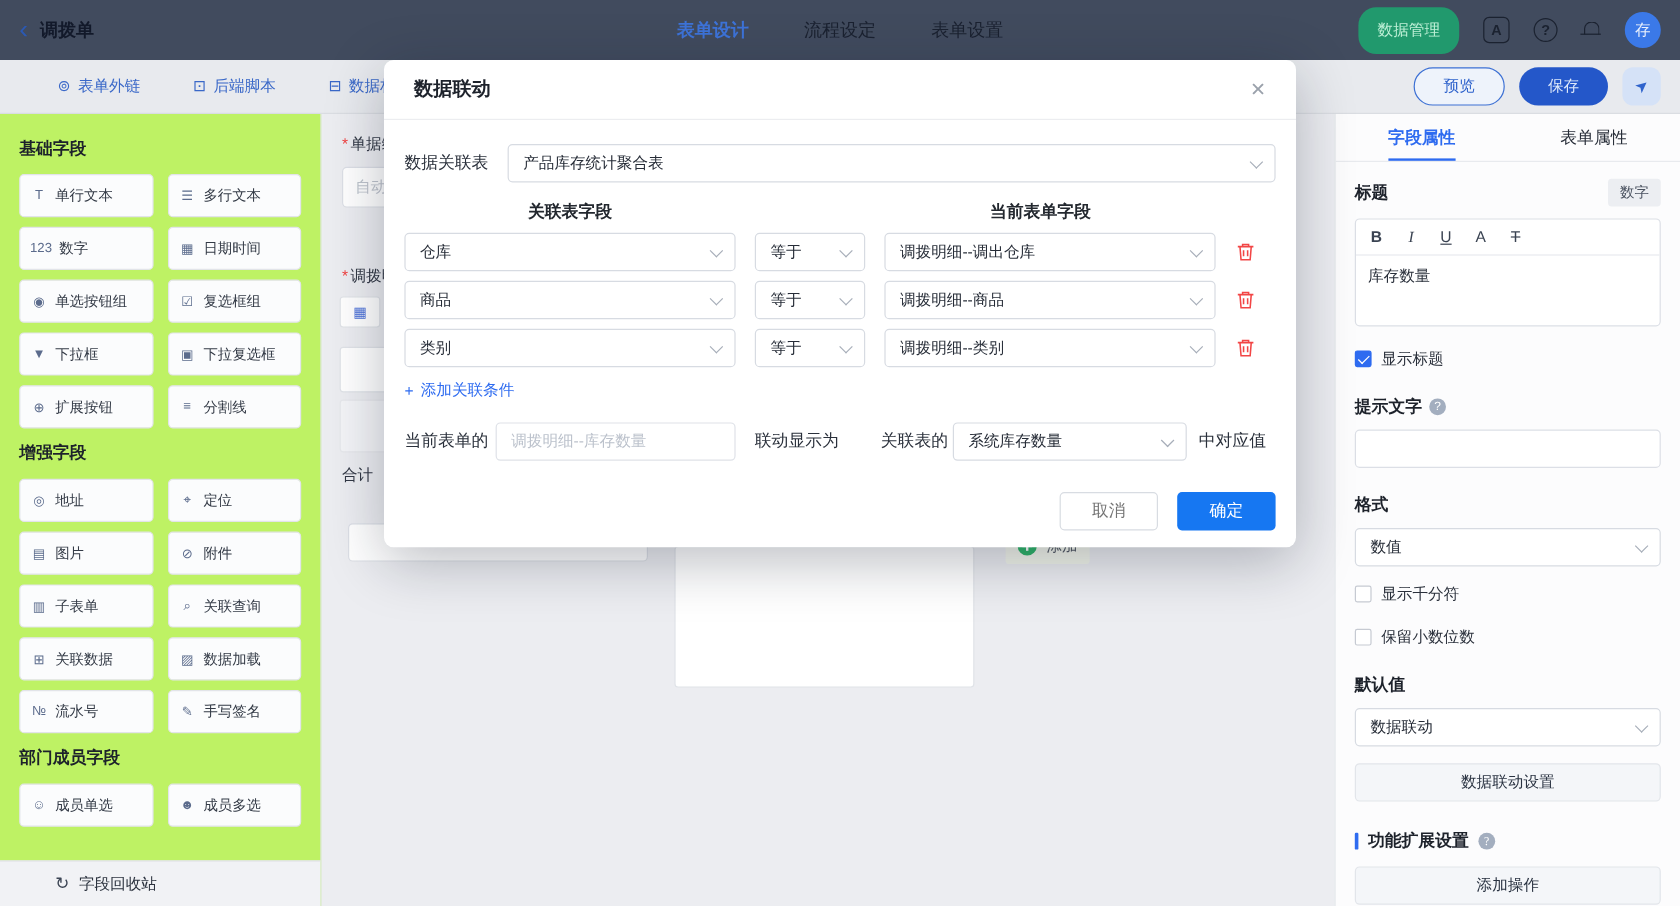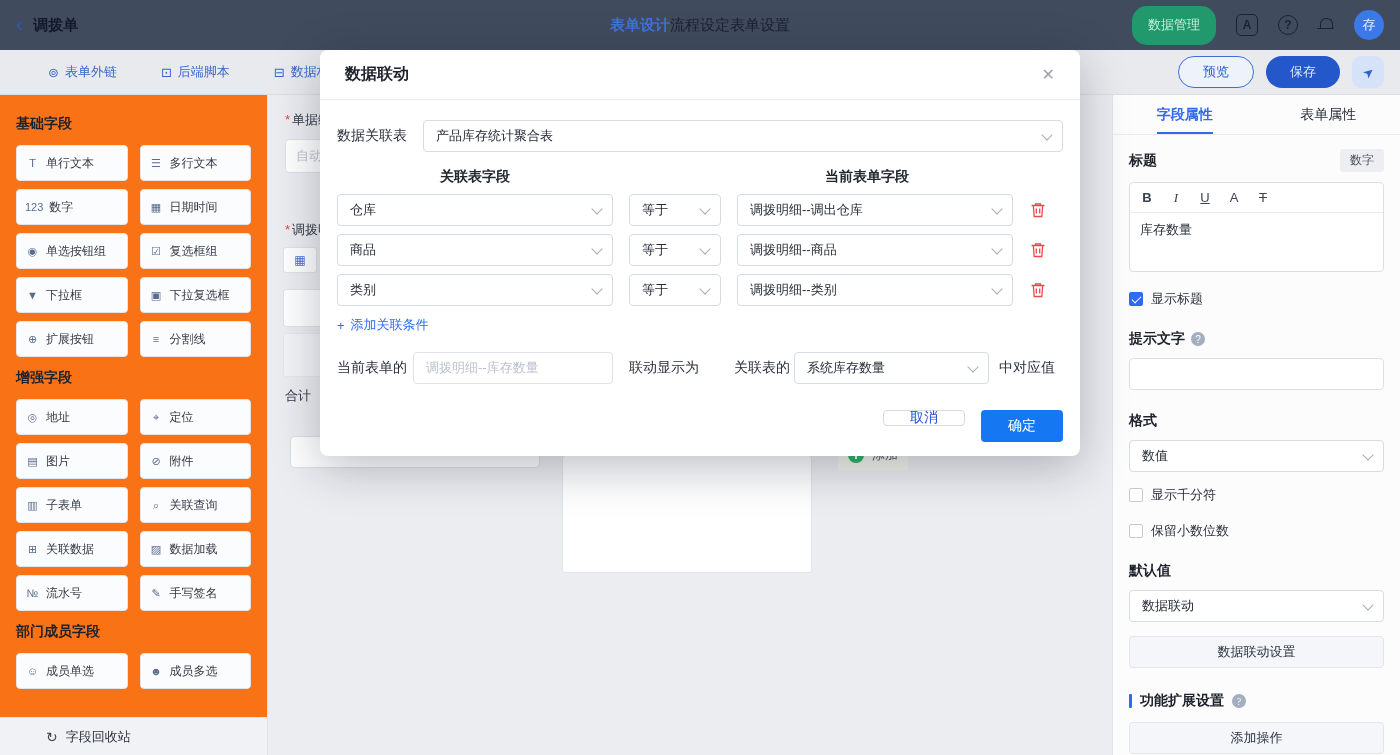--- a/index.html
+++ b/index.html
@@ -3,21 +3,21 @@
 <meta charset="utf-8">
 <style>
   * { margin:0; padding:0; box-sizing:border-box; }
   html,body { width:1400px; height:755px; overflow:hidden; }
   body { font-family:"Liberation Sans","DejaVu Sans",sans-serif; background:#ecedf1; position:relative; font-size:13px; color:#2a303b; }
 
   
   .topbar { position:absolute; left:0; top:0; width:1400px; height:50px; background:#414b5e; display:flex; align-items:center; padding:0 16px; z-index:2; }
   .tb-back { color:#2b59b4; font-size:22px; line-height:1; margin-right:10px; cursor:pointer; }
   .tb-title { color:#12192a; font-size:15px; font-weight:700; }
-  .tb-tabs { position:absolute; left:50%; transform:translateX(-50%); display:flex; }
+  .tb-tabs { position:absolute; left:50%; transform:translateX(-50%); display:flex; gap:46px; }
   .tb-tab { font-size:15px; color:#1a2130; cursor:pointer; }
   .tb-tab.active { color:#3d73d9; font-weight:600; }
   .tb-right { margin-left:auto; display:flex; align-items:center; gap:20px; }
   .btn-green { height:39px; padding:0 16px; border-radius:15px; background:#21996d; color:#bff0d7; font-size:13px; display:flex; align-items:center; cursor:pointer; }
   .icon-sq { width:22px; height:22px; border:1.6px solid #1b2230; border-radius:5px; color:#1b2230; font-size:12px; font-weight:700; display:flex; align-items:center; justify-content:center; cursor:pointer; }
   .icon-circle { width:20px; height:20px; border:1.6px solid #1b2230; border-radius:50%; color:#1b2230; font-size:12px; font-weight:700; display:flex; align-items:center; justify-content:center; cursor:pointer; }
   .icon-bell { position:relative; width:16px; height:16px; cursor:pointer; }
   .icon-bell::before { content:""; position:absolute; left:2px; top:1px; width:11px; height:10px; border:1.6px solid #1b2230; border-bottom:none; border-radius:6px 6px 1px 1px; }
   .icon-bell::after { content:""; position:absolute; left:-1px; top:11px; width:17px; border-top:1.6px solid #1b2230; }
   .avatar { width:30px; height:30px; border-radius:50%; background:#3b79e8; color:#e9f0fc; font-size:13px; display:flex; align-items:center; justify-content:center; cursor:pointer; }
@@ -26,21 +26,21 @@
   .toolbar { position:absolute; left:0; top:50px; width:1400px; height:45px; background:#e8eaee; border-bottom:1px solid #dadde2; display:flex; align-items:center; padding-left:48px; z-index:1; }
   .tool-link { display:flex; align-items:center; gap:6px; color:#3a68c8; font-size:13px; margin-right:44px; cursor:pointer; }
   .tool-link .ic { font-size:13px; }
   .tool-right { position:absolute; right:16px; top:6px; display:flex; align-items:center; gap:12px; }
   .btn-preview { height:32px; padding:0 24px; border-radius:16px; border:1px solid #3c70d4; color:#2f63cc; background:#eef3fb; font-size:13px; display:flex; align-items:center; cursor:pointer; }
   .btn-save { height:32px; padding:0 24px; border-radius:16px; background:#2457c9; color:#dde8fa; font-size:13px; display:flex; align-items:center; cursor:pointer; }
   .btn-share { width:32px; height:32px; border-radius:9px; background:#d5e2f7; color:#2f63cc; display:flex; align-items:center; justify-content:center; cursor:pointer; }
   .btn-share span { display:inline-block; transform:rotate(-40deg); font-size:13px; }
 
   
-  .sidebar { position:absolute; left:0; top:95px; bottom:0; width:268px; background:#f97316; border-right:1px solid #e2e4e9; padding:14px 16px 40px 16px; }
+  .sidebar { position:absolute; left:0; top:95px; bottom:0; width:268px; background:#bef264; border-right:1px solid #e2e4e9; padding:14px 16px 40px 16px; }
   .sec-title { font-size:14px; font-weight:700; color:#1d222b; margin:10px 0 12px 0; }
   .sec-title:first-child { margin-top:6px; }
   .chip-grid { display:grid; grid-template-columns:1fr 1fr; gap:8px 12px; margin-bottom:12px; }
   .chip { height:36px; background:#fbfcfd; border:1px solid #e2e4e9; border-radius:4px; display:flex; align-items:center; padding:0 8px; gap:6px; cursor:grab; overflow:hidden; }
   .chip .ic { font-size:11px; color:#5b6b8c; min-width:15px; text-align:center; white-space:nowrap; }
   .chip .lb { font-size:12px; color:#333a46; white-space:nowrap; }
   .recycle { position:absolute; left:0; right:0; bottom:0; height:38px; border-top:1px solid #e0e2e7; display:flex; align-items:center; gap:8px; padding-left:46px; color:#2c333f; font-size:13px; cursor:pointer; background:#f1f2f5; }
   .recycle .ic { font-size:14px; color:#3c4554; }
 
   
@@ -103,21 +103,21 @@
   .cond-grid:first-of-type { margin-top:10px; }
   .trash { width:18px; height:18px; cursor:pointer; }
   .m-addlink { margin-top:10px; display:inline-flex; align-items:center; gap:6px; color:#2f6cf0; font-size:13px; cursor:pointer; }
   .m-linkrow { margin-top:18px; display:flex; align-items:center; font-size:14px; color:#2a303b; }
   .ph-input { width:200px; height:32px; line-height:30px; border:1px solid #dfe2e8; border-radius:4px; background:#fff; padding:0 12px; color:#bcc2cc; font-size:13px; margin-left:6px; white-space:nowrap; overflow:hidden; }
   .m-linkrow .l2 { margin-left:16px; }
   .m-linkrow .l3 { margin-left:35px; }
   .m-linkrow .sel { width:195px; margin-left:4px; }
   .m-linkrow .l4 { margin-left:10px; }
   .m-footer { margin-top:26px; display:flex; justify-content:flex-end; gap:16px; }
-  .btn-cancel { width:82px; height:16px; border:1px solid #d8dce2; border-radius:4px; background:#fff; font-size:14px; color:#1d4ed8; display:flex; align-items:center; justify-content:center; cursor:pointer; }
+  .btn-cancel { width:82px; height:32px; border:1px solid #d8dce2; border-radius:4px; background:#fff; font-size:14px; color:#737373; display:flex; align-items:center; justify-content:center; cursor:pointer; }
   .btn-primary { width:82px; height:32px; border-radius:4px; background:#1677f2; font-size:14px; color:#fff; display:flex; align-items:center; justify-content:center; cursor:pointer; }
 </style>
 </head>
 <body>
 
 <div class="topbar">
   <span class="tb-back">‹</span>
   <span class="tb-title">调拨单</span>
   <div class="tb-tabs">
     <span class="tb-tab active">表单设计</span>

